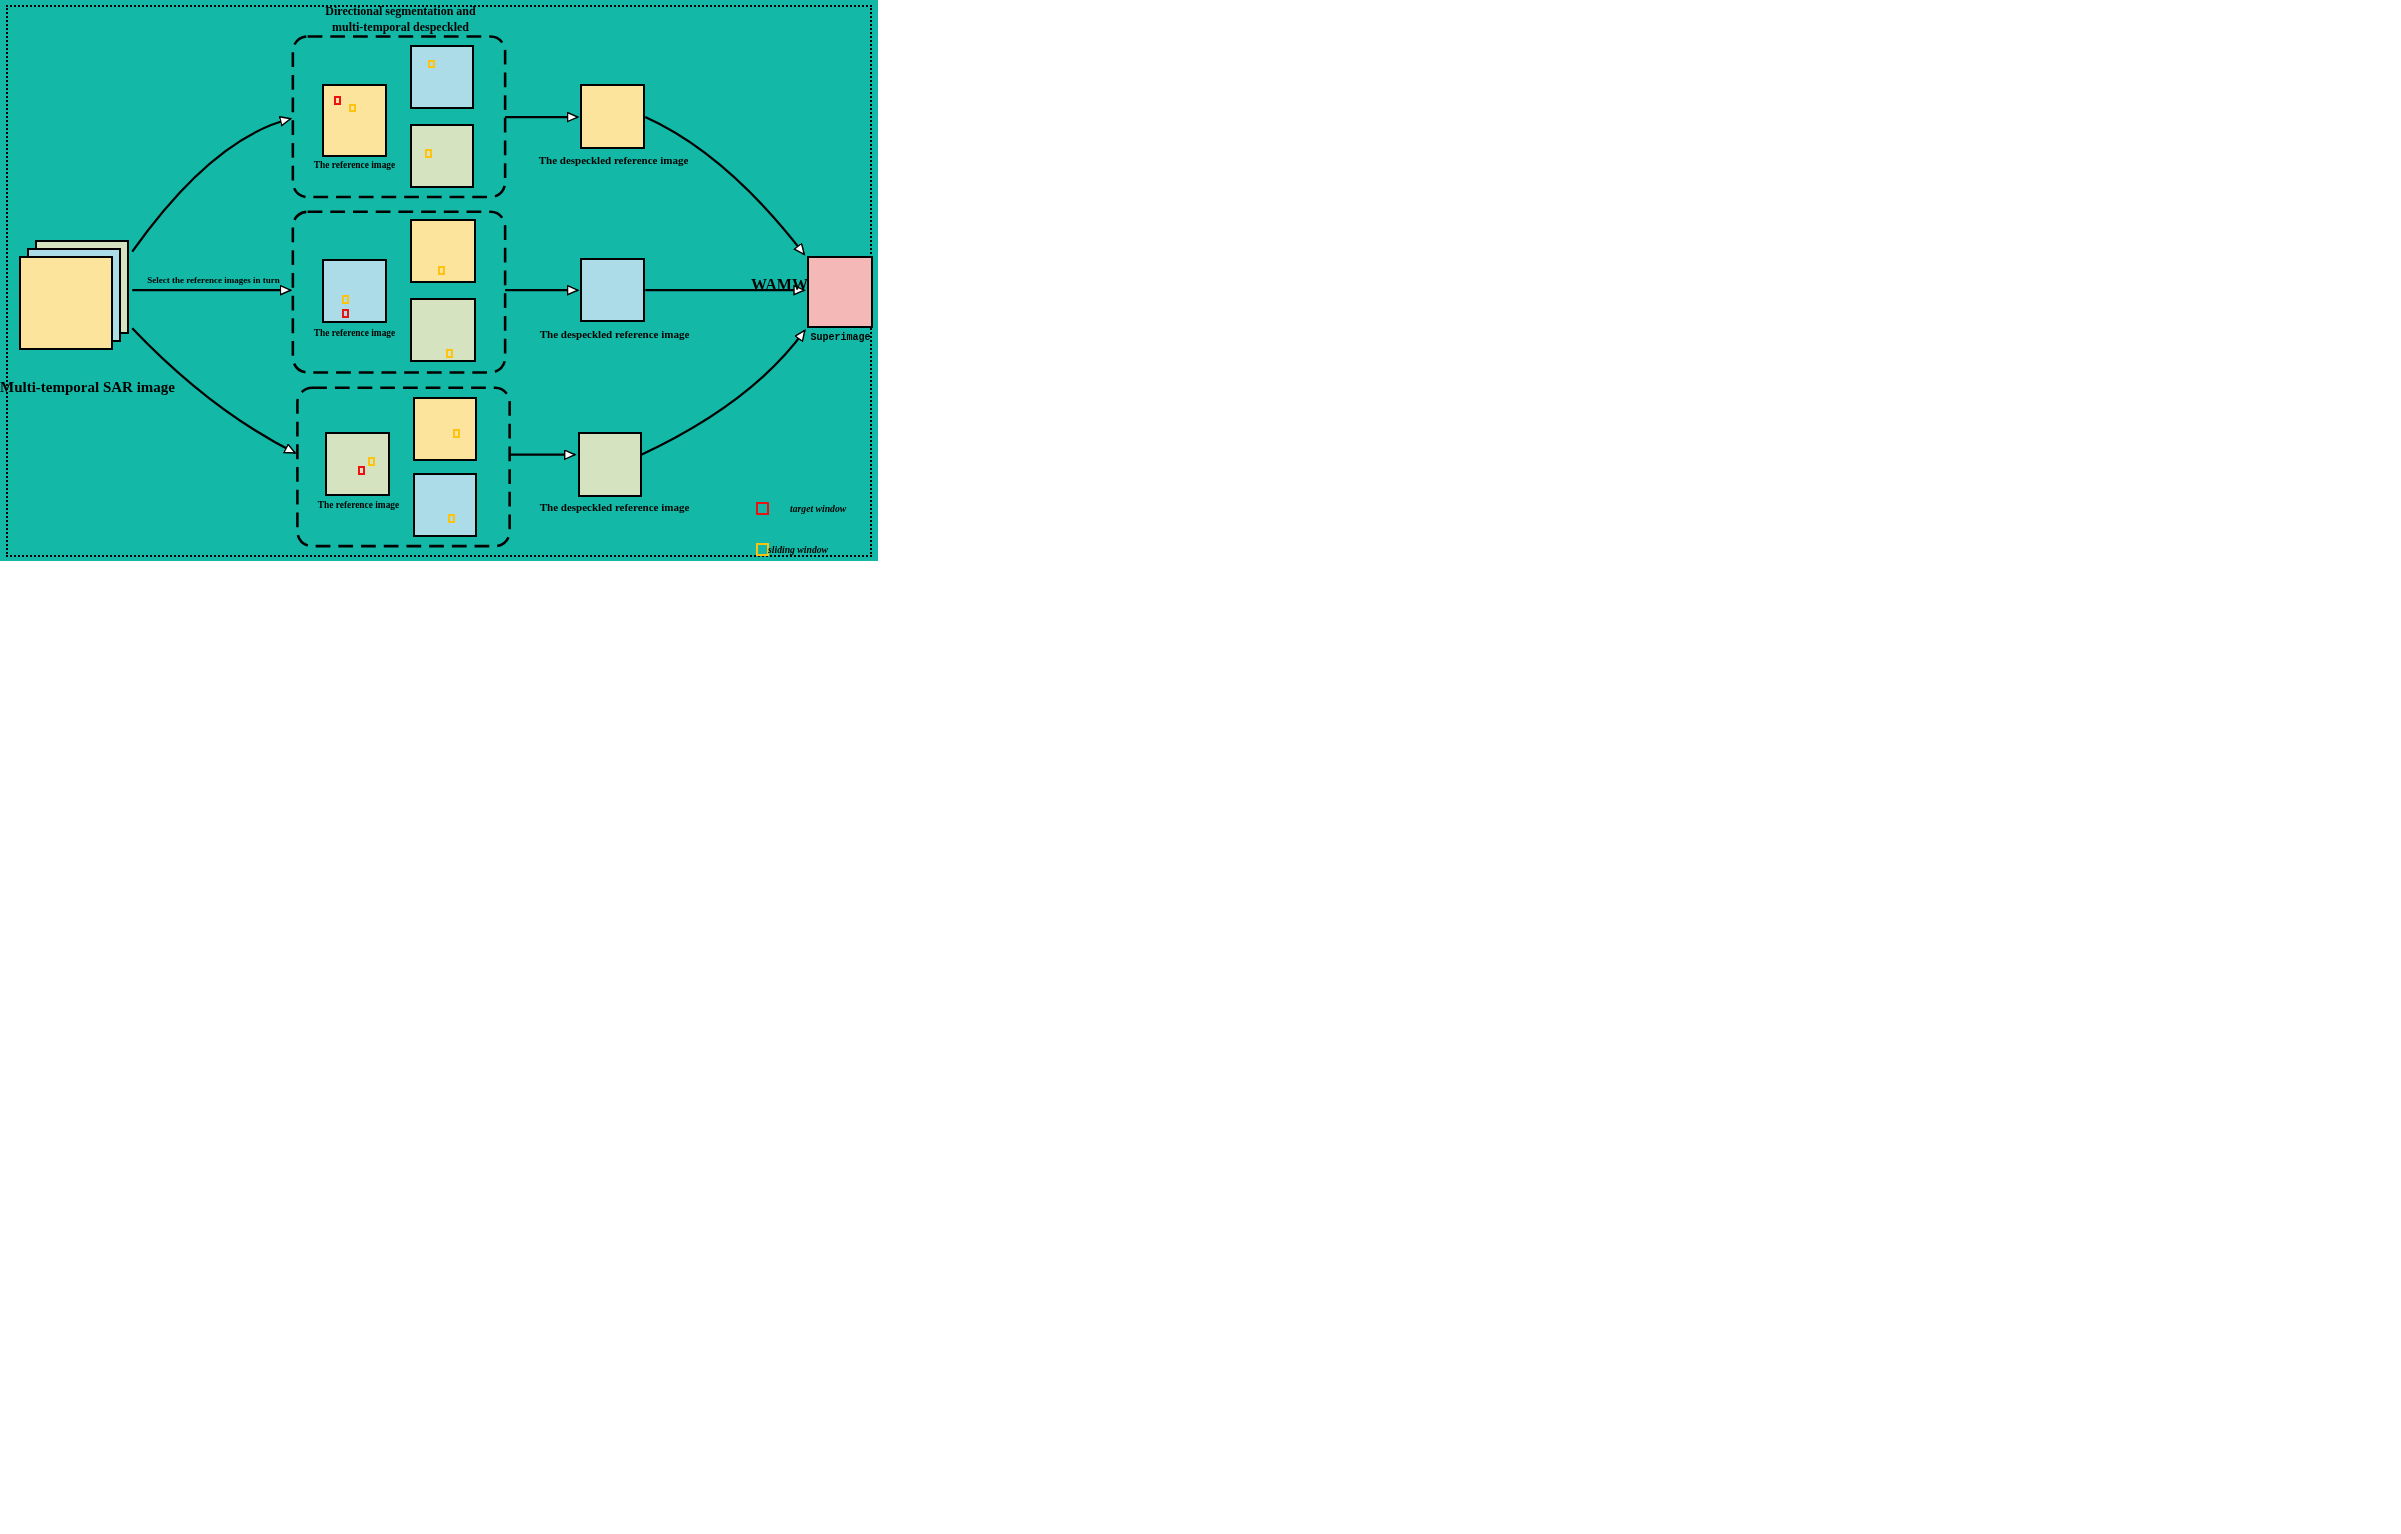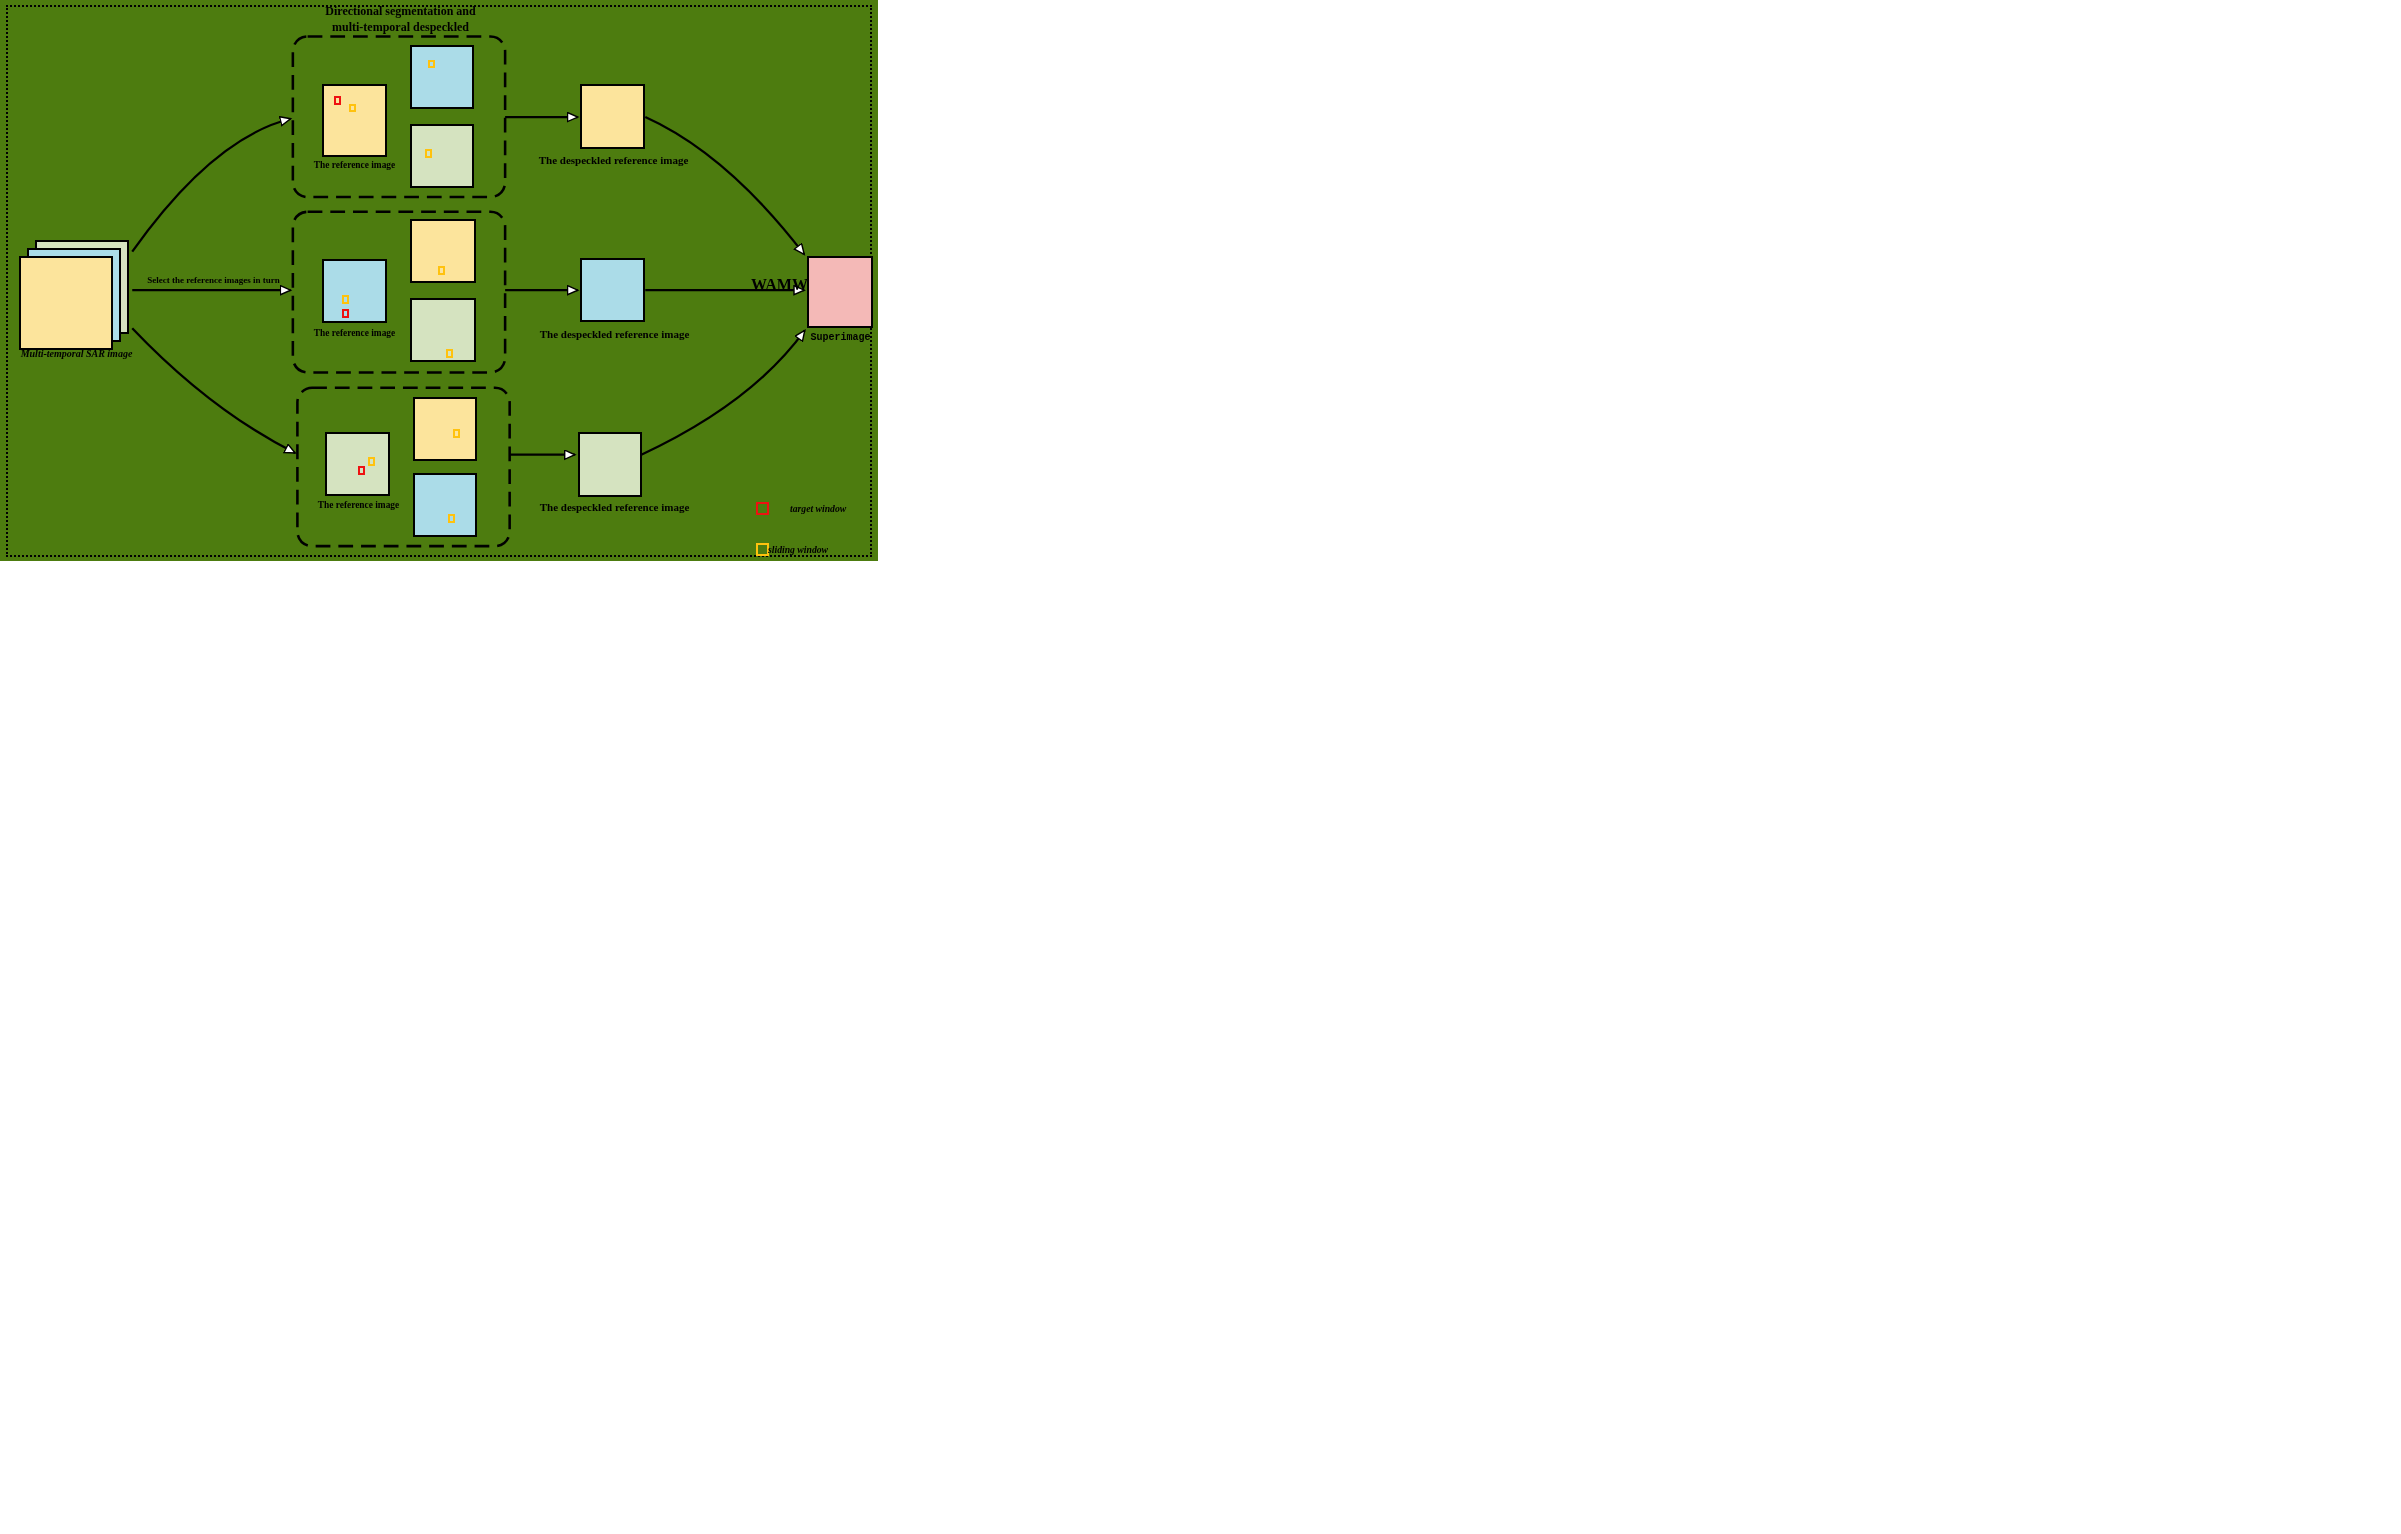--- a/index.html
+++ b/index.html
@@ -1,19 +1,19 @@
 <!DOCTYPE html>
 <html style="font-size:9px"><head>
 <meta charset="utf-8">
 <style>
   html,body{margin:0;padding:0;background:#ffffff;}
   #canvas{
     position:relative;
     width:878px;height:561px;
-    background:#4d7c0f;
+    background:#14b8a6;
     font-family:"Liberation Serif","DejaVu Serif",serif;
     color:#000;
     overflow:hidden;
   }
   #outer-border{
     position:absolute;left:5.7px;top:4.5px;right:5.7px;bottom:4.5px;
     border:2.8px dotted #000;
     pointer-events:none;
   }
   #arrow-layer{position:absolute;left:0;top:0;width:878px;height:561px;}
@@ -34,21 +34,21 @@
     white-space:nowrap;
     line-height:1.2;
   }
   .lbl-left{text-align:left;}
   #title{
     position:absolute;left:267px;top:3.4px;width:267px;
     font-size:12px;font-weight:bold;text-align:center;line-height:16px;
   }
   .lbl-ref{font-size:9.4px;}
   .lbl-desp{font-size:11px;}
-  #source-label{left:0px;top:348px;width:153px;font-size:10px;font-style:italic;}
+  #source-label{left:0px;top:378px;width:153px;font-size:15px;}
   #select-label{left:135px;top:275px;width:157px;font-size:9px;}
   #wamwt-label{left:751px;top:275px;width:64px;font-size:16px;}
   #superimage-label{left:800px;top:332px;width:81px;font-size:10px;font-family:Liberation Mono, monospace;}
   .legend-label{font-size:9.7px;font-style:italic;}
   .legend-swatch{
     position:absolute;box-sizing:border-box;
     width:13px;height:13px;border:2.3px solid;background:transparent;
   }
 </style>
 </head>

